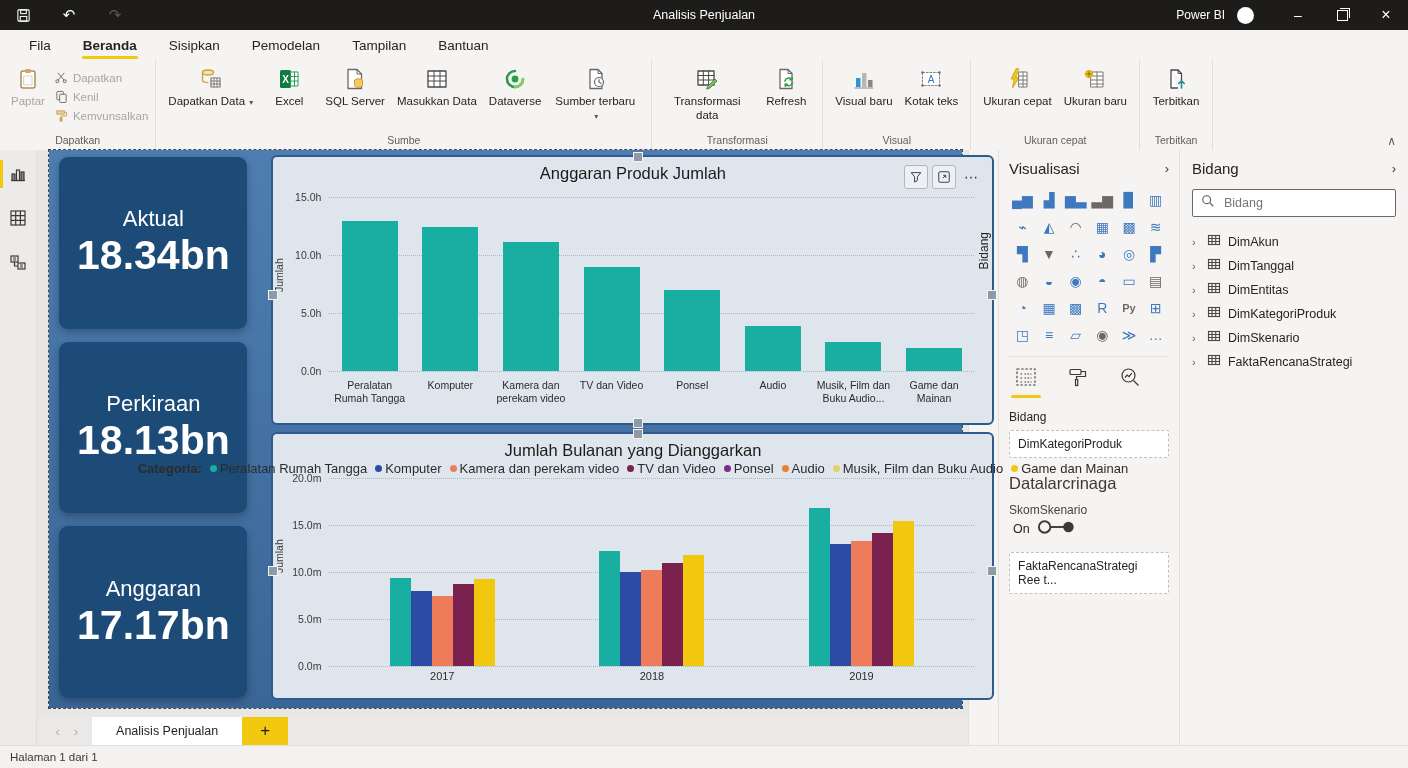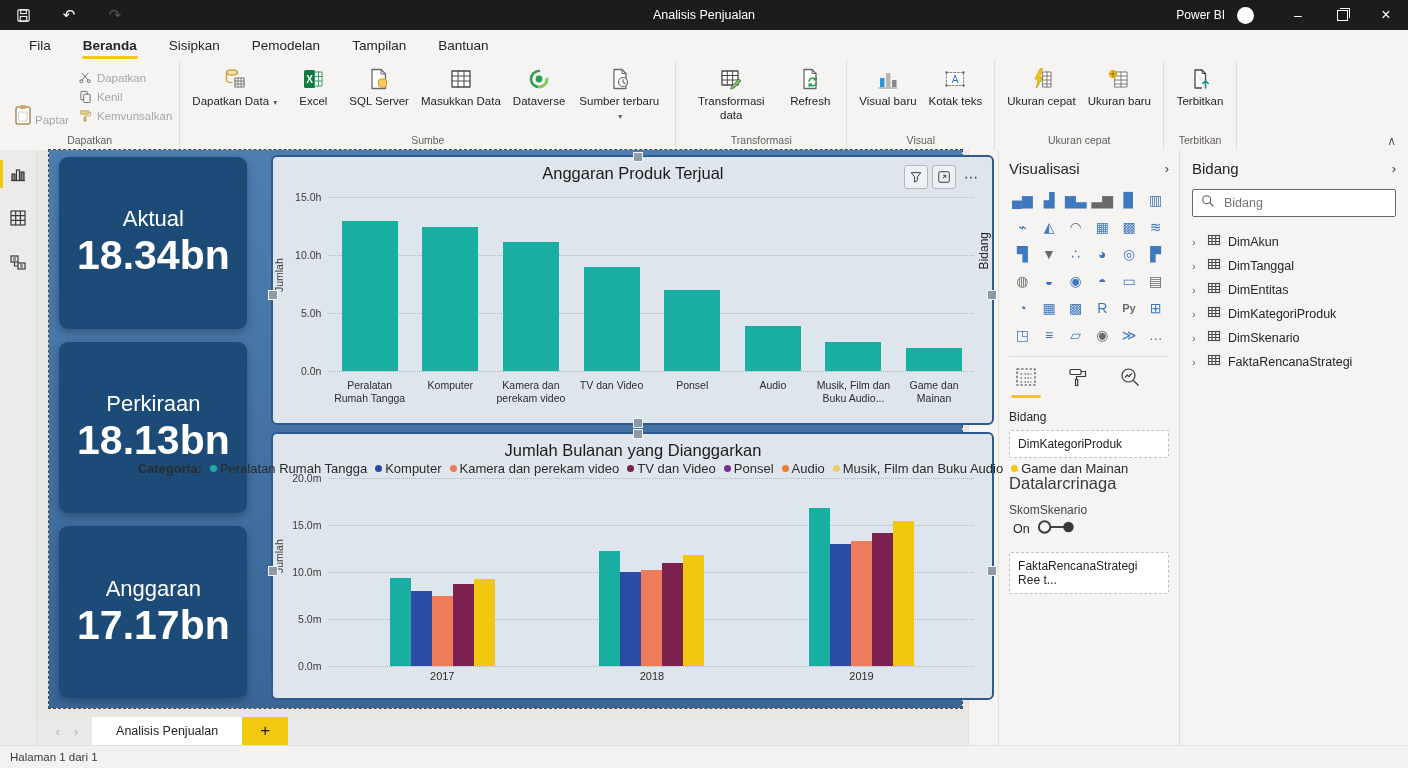--- a/index.html
+++ b/index.html
@@ -24,21 +24,21 @@
   
   .ribbon{height:90px;background:#F6F4F2;display:flex;border-bottom:1px solid #E1DFDD;position:relative;}
   .rgroup{display:flex;flex-direction:column;border-right:1px solid #E1DFDD;padding:3px 7px 0;}
   .rbtns{flex:1;display:flex;align-items:flex-start;gap:2px;}
   .rbtn{display:flex;flex-direction:column;align-items:center;padding:3px 5px;min-width:48px;}
   .ricon{height:26px;display:flex;align-items:center;justify-content:center;}
   .rlabel{font-size:11.5px;text-align:center;line-height:1.2;margin-top:3px;max-width:86px;}
   .rbtn.disabled .rlabel{color:#A8A6A4;}
   .glabel{font-size:10.5px;color:#5F5D5B;text-align:center;padding:3px 0 4px;}
   .clipwrap{display:flex;gap:6px;flex:1;}
-  .clipbig{display:flex;flex-direction:row;align-items:flex-end;padding:3px 4px;}
+  .clipbig{display:flex;flex-direction:column;align-items:center;padding:3px 4px;}
   .clipcol{display:flex;flex-direction:column;gap:4px;justify-content:center;}
   .cliprow{display:flex;align-items:center;gap:5px;font-size:11.5px;color:#A8A6A4;}
   .dd{font-size:8px;color:#5F5D5B;margin-left:2px;}
   .collapse-chev{position:absolute;right:12px;bottom:2px;font-size:12px;color:#5F5D5B;}
   
   .main{position:absolute;top:150px;bottom:23px;left:0;right:0;display:flex;}
   .leftnav{width:38px;background:#EDEBE9;border-right:1px solid #E1DFDD;display:flex;flex-direction:column;align-items:center;padding-top:10px;gap:16px;}
   .navitem{width:30px;height:28px;display:flex;align-items:center;justify-content:center;position:relative;}
   .navitem.active::before{content:'';position:absolute;left:-4px;top:0;width:4px;height:28px;background:#F2C811;}
   .centercol{width:972px;display:flex;flex-direction:column;}
@@ -395,21 +395,21 @@
               <div class="klabel">Anggaran</div>
               <div class="kvalue">17.17bn</div>
             </div>
           </div>
 
         <div class="visual v1" id="visual1">
           <span class="handle" style="left:-5px;top:50%;"></span>
           <span class="handle" style="right:-5px;top:50%;"></span>
           <span class="handle" style="left:50%;top:-5px;"></span>
           <span class="handle" style="left:50%;bottom:-5px;"></span>
-          <div class="vtitle">Anggaran Produk Terjual</div>
+          <div class="vtitle">Anggaran Produk Jumlah</div>
           <div class="vicons">
             <span class="vic">
                 <svg viewBox="0 0 16 16" width="14" height="14" fill="none" stroke="#3b3a39" stroke-width="1.1">
                   <path d="M2.5 3 h11 L9.6 7.8 V12 L6.4 13.8 V7.8 z"></path>
                 </svg>
               </span>
             <span class="vic">
                 <svg viewBox="0 0 16 16" width="14" height="14" fill="none" stroke="#3b3a39" stroke-width="1.1">
                   <rect x="2" y="2" width="12" height="12" rx="1.5"></rect>
                   <path d="M6.5 9.5 L10 6 M7 6 h3 v3"></path>

